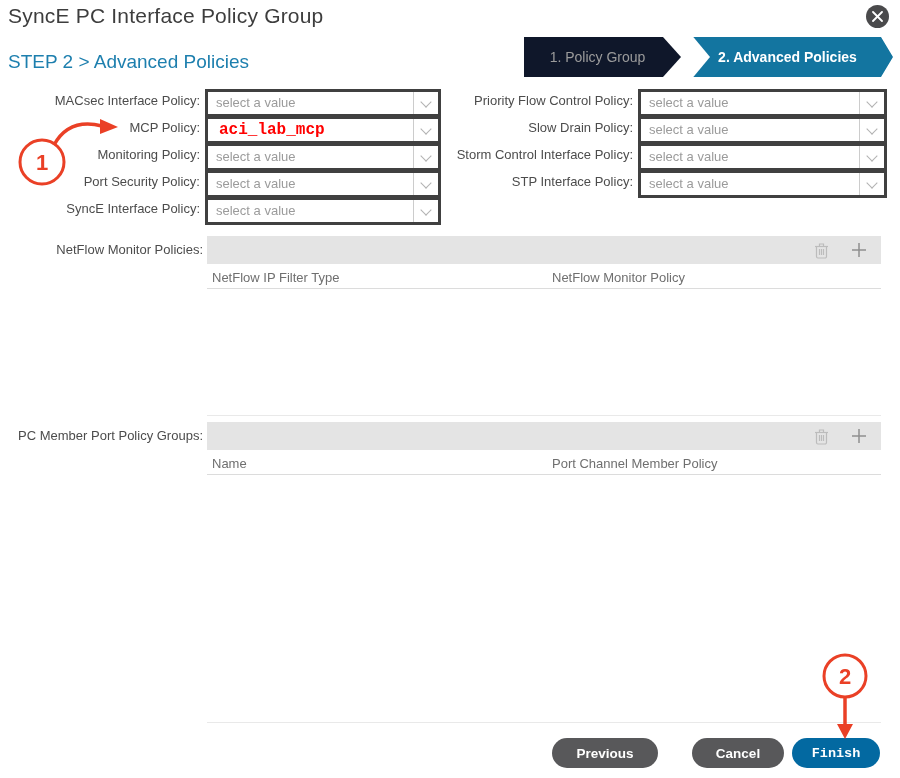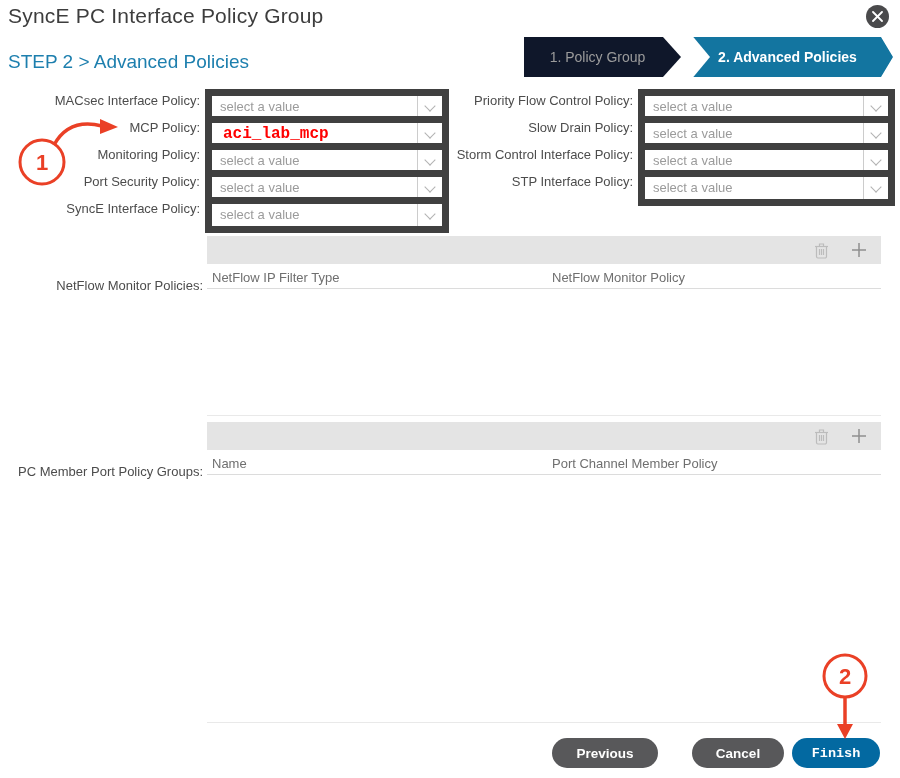--- a/index.html
+++ b/index.html
@@ -17,29 +17,29 @@
     clip-path:polygon(0 0,calc(100% - 18px) 0,100% 50%,calc(100% - 18px) 100%,0 100%);padding-right:10px;box-sizing:border-box;}
   .tab-halo{position:absolute;left:545px;top:33px;width:165px;height:48px;background:#fff;z-index:2;
     clip-path:polygon(0 0,calc(100% - 20px) 0,100% 50%,calc(100% - 20px) 100%,0 100%);}
   .tab-blue{left:664px;width:229px;background:#1375a0;color:#fff;font-weight:bold;z-index:1;
     clip-path:polygon(0 0,calc(100% - 12px) 0,100% 50%,calc(100% - 12px) 100%,0 100%,22px 50%);padding-left:18px;box-sizing:border-box;justify-content:center;}
 
   
   .flabel{position:absolute;font-size:13px;color:#4c4c4c;line-height:24px;text-align:right;}
   .flabel.l{left:0;width:200px;}
   .flabel.r{left:390px;width:243px;}
-  .dd{position:absolute;height:22px;border:7px solid #404040;background:#fff;cursor:pointer;}
+  .dd{position:absolute;height:22px;border:3px solid #404040;background:#fff;cursor:pointer;}
   .dd-text{position:absolute;left:8px;top:0;line-height:22px;font-size:13px;color:#9b9b9b;white-space:nowrap;}
   .dd-text.red-value{color:#ff0000;font-family:"Liberation Mono",monospace;font-weight:bold;font-size:16px;left:11px;}
   .dd-caret{position:absolute;right:0;top:0;width:24px;height:100%;border-left:1px solid #cccccc;}
   .dd-caret i{position:absolute;left:8px;top:6px;width:7px;height:7px;
     border-right:1.6px solid #b2b2b2;border-bottom:1.6px solid #b2b2b2;transform:rotate(45deg);}
 
   
-  .tbl-label{position:absolute;left:0;width:203px;text-align:right;font-size:13px;color:#4c4c4c;line-height:22px;margin-top:36px;}
+  .tbl-label{position:absolute;left:0;width:203px;text-align:right;font-size:13px;color:#4c4c4c;line-height:22px;}
   .toolbar{position:absolute;left:207px;width:674px;height:28px;background:#e4e4e4;
     display:flex;align-items:center;justify-content:flex-end;gap:18px;padding-right:12px;box-sizing:border-box;}
   .tool-btn{display:flex;align-items:center;justify-content:center;width:20px;height:20px;cursor:pointer;}
   .col-hdr{position:absolute;font-size:13px;color:#6f6f6f;line-height:18px;white-space:nowrap;}
   .rule{position:absolute;height:1px;background:#dcdcdc;}
   .rule.light{background:#e9e9e9;}
 
   
   .btn{position:absolute;top:738px;height:30px;border:none;border-radius:15px;color:#fff;
     font-family:"Liberation Sans",sans-serif;font-size:13.5px;font-weight:bold;cursor:pointer;}

